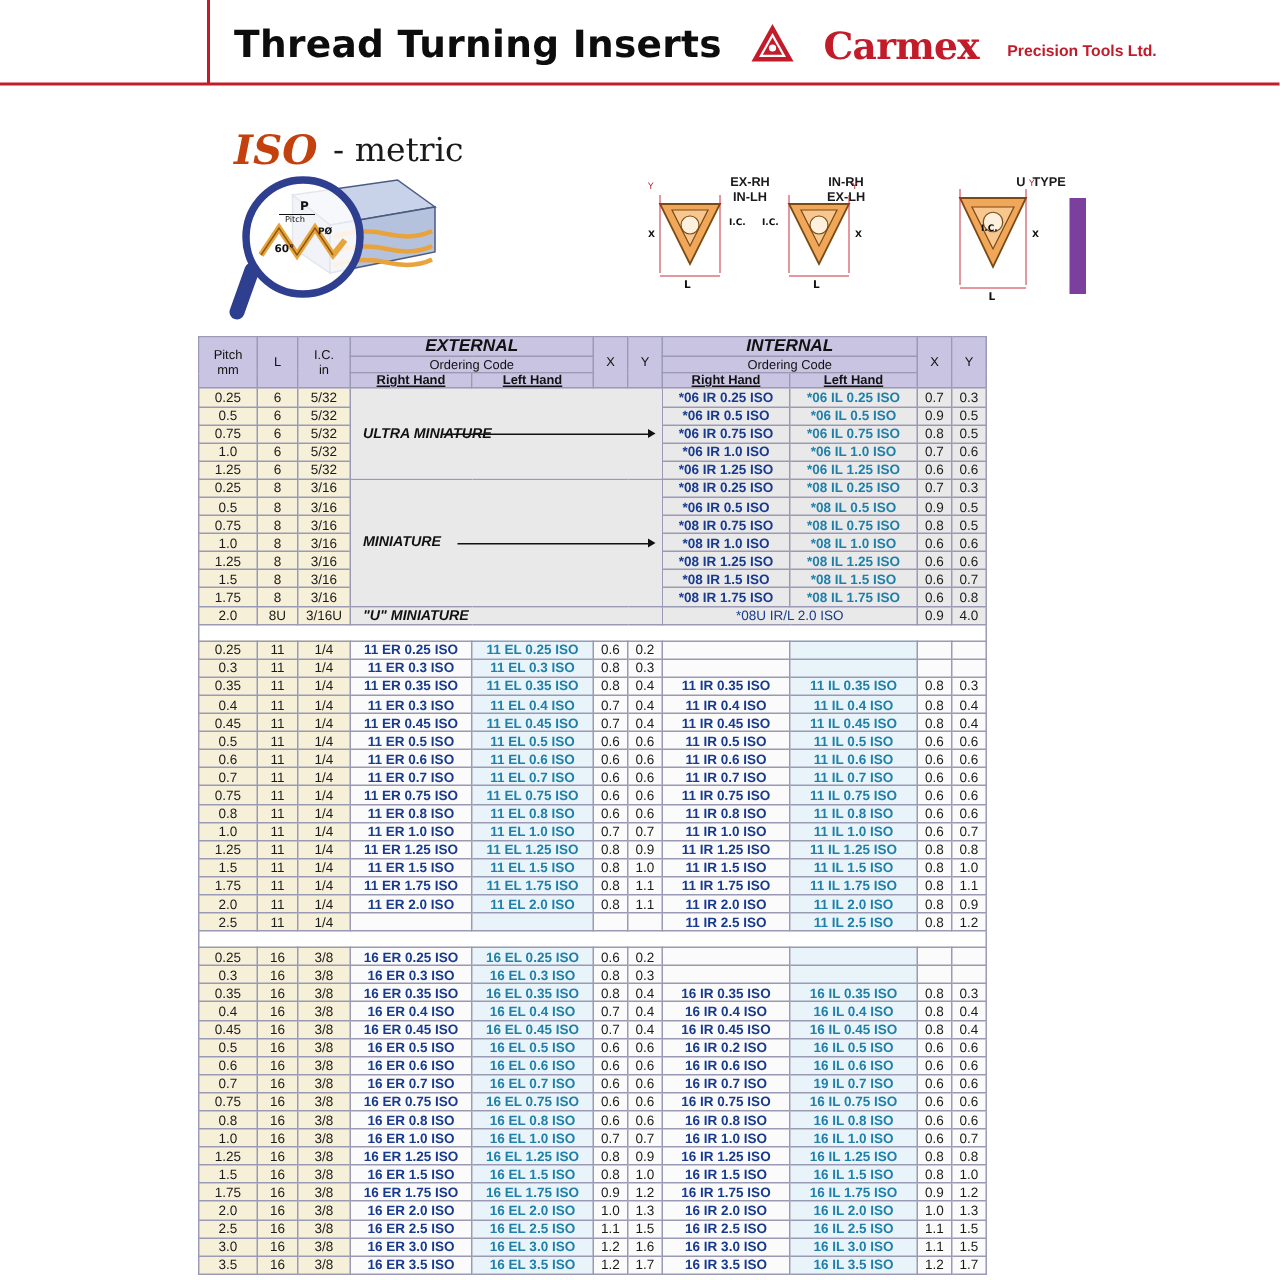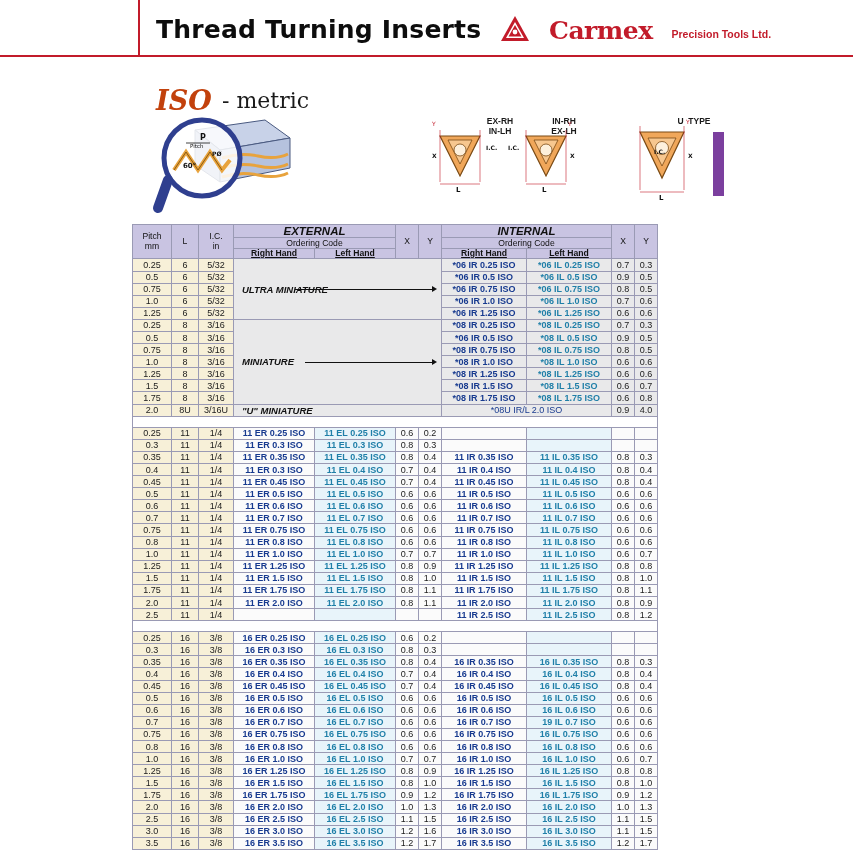--- a/index.html
+++ b/index.html
@@ -625,21 +625,21 @@
         <td class="c-iy">0.4</td>
       </tr>
       <tr class="row">
         <td class="c-pitch">0.5</td>
         <td class="c-l">16</td>
         <td class="c-ic">3/8</td>
         <td class="c-ext-r">16 ER 0.5   ISO</td>
         <td class="c-ext-l">16 EL 0.5   ISO</td>
         <td class="c-x">0.6</td>
         <td class="c-y">0.6</td>
-        <td class="c-int-r">16 IR 0.5   ISO</td>
+        <td class="c-int-r">16 IR 0.2   ISO</td>
         <td class="c-int-l">16 IL 0.5   ISO</td>
         <td class="c-ix">0.6</td>
         <td class="c-iy">0.6</td>
       </tr>
       <tr class="row">
         <td class="c-pitch">0.6</td>
         <td class="c-l">16</td>
         <td class="c-ic">3/8</td>
         <td class="c-ext-r">16 ER 0.6   ISO</td>
         <td class="c-ext-l">16 EL 0.6   ISO</td>

